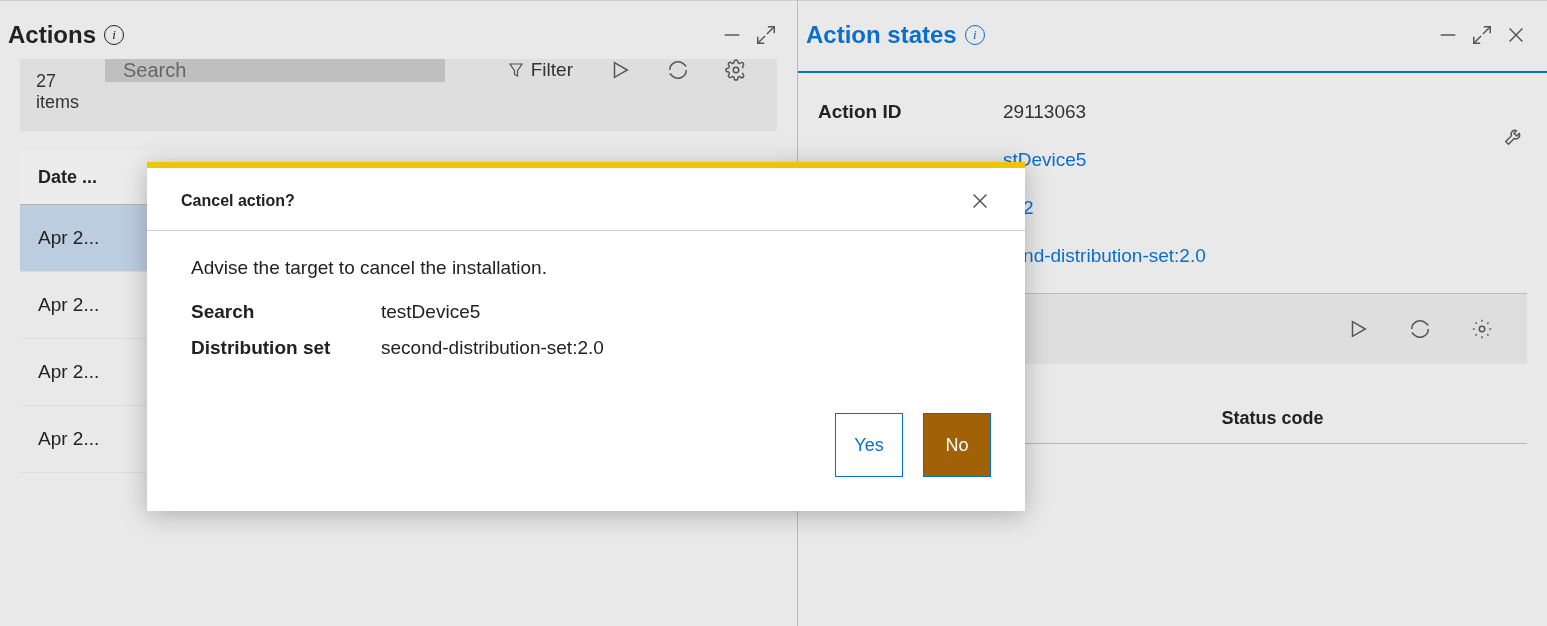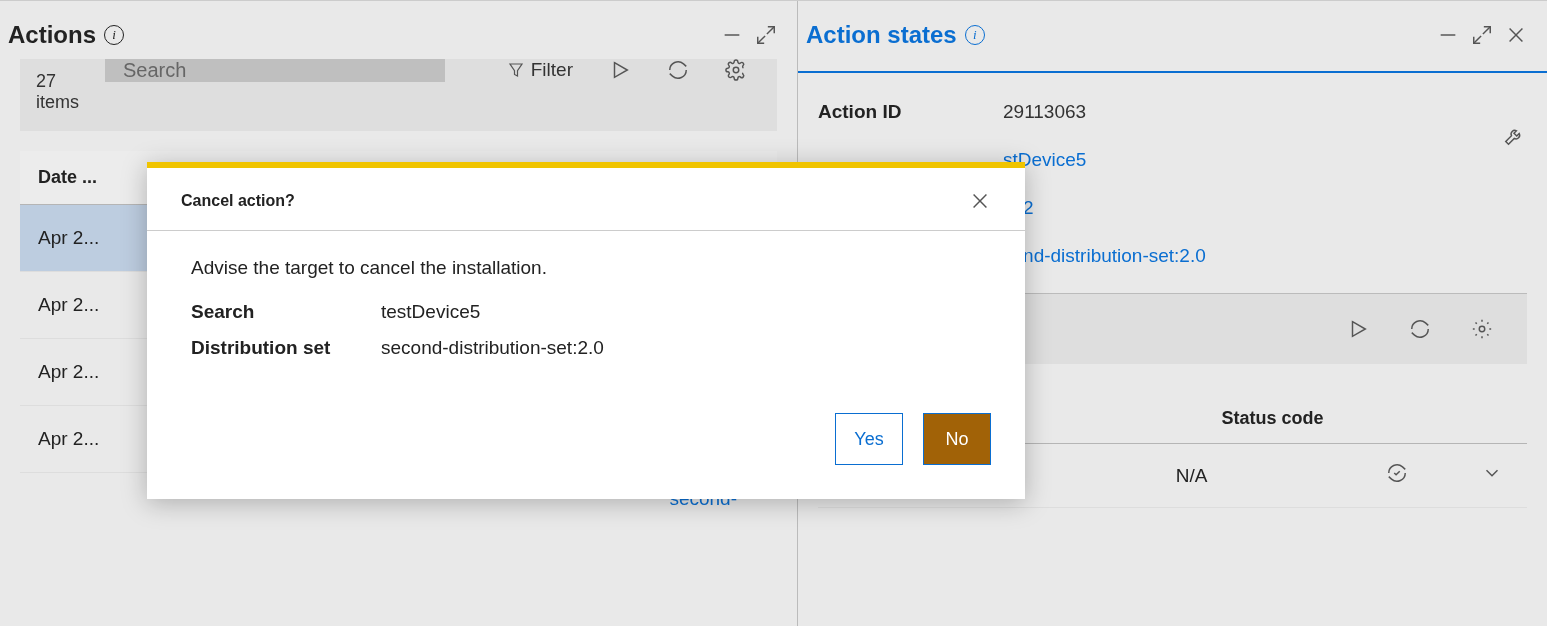--- a/index.html
+++ b/index.html
@@ -226,21 +226,21 @@
   .modal-field { display: flex; margin-bottom: 14px; }
   .modal-field .fl { width: 190px; font-weight: 700; }
   .modal-footer {
     display: flex;
     justify-content: flex-end;
     gap: 20px;
     padding: 30px 34px 34px 34px;
   }
   .mbtn {
     min-width: 68px;
-    height: 52px;
+    height: 64px;
     display: inline-flex;
     align-items: center;
     justify-content: center;
     font-size: 18px;
     cursor: pointer;
     padding: 0 18px;
   }
   .mbtn.yes {
     background: #fff;
     border: 1px solid #0a6ed1;
@@ -385,36 +385,20 @@
         <svg class="icon-svg" viewBox="0 0 24 24">
             <circle cx="12" cy="12" r="3"></circle>
             <path d="M12 2v2M12 20v2M4.9 4.9l1.4 1.4M17.7 17.7l1.4 1.4M2 12h2M20 12h2M4.9 19.1l1.4-1.4M17.7 6.3l1.4-1.4"></path>
           </svg>
       </span>
     </div>
 
     <div class="status-head">
       <div class="col2">Status code</div>
     </div>
-    <div class="status-row">
-      <div class="c1">PM</div>
-      <div class="c2">N/A</div>
-      <div class="c3">
-        <svg class="icon-svg" viewBox="0 0 24 24">
-            <path d="M3 12a9 9 0 0 1 15-6.7L21 8"></path>
-            <path d="M21 12a9 9 0 0 1-15 6.7L3 16"></path>
-            <polyline points="9 12 11 14 15 10"></polyline>
-          </svg>
-      </div>
-      <div class="c4">
-        <svg class="icon-svg" viewBox="0 0 24 24">
-            <polyline points="6 9 12 15 18 9"></polyline>
-          </svg>
-      </div>
-    </div>
   </div>
 
 </div>
 
 <div class="modal-wrap">
   <div class="modal-head">
     <div class="modal-title">Cancel action?</div>
     <span class="modal-close">
       <svg class="icon-svg" viewBox="0 0 24 24">
           <line x1="5" y1="5" x2="19" y2="19"></line>

